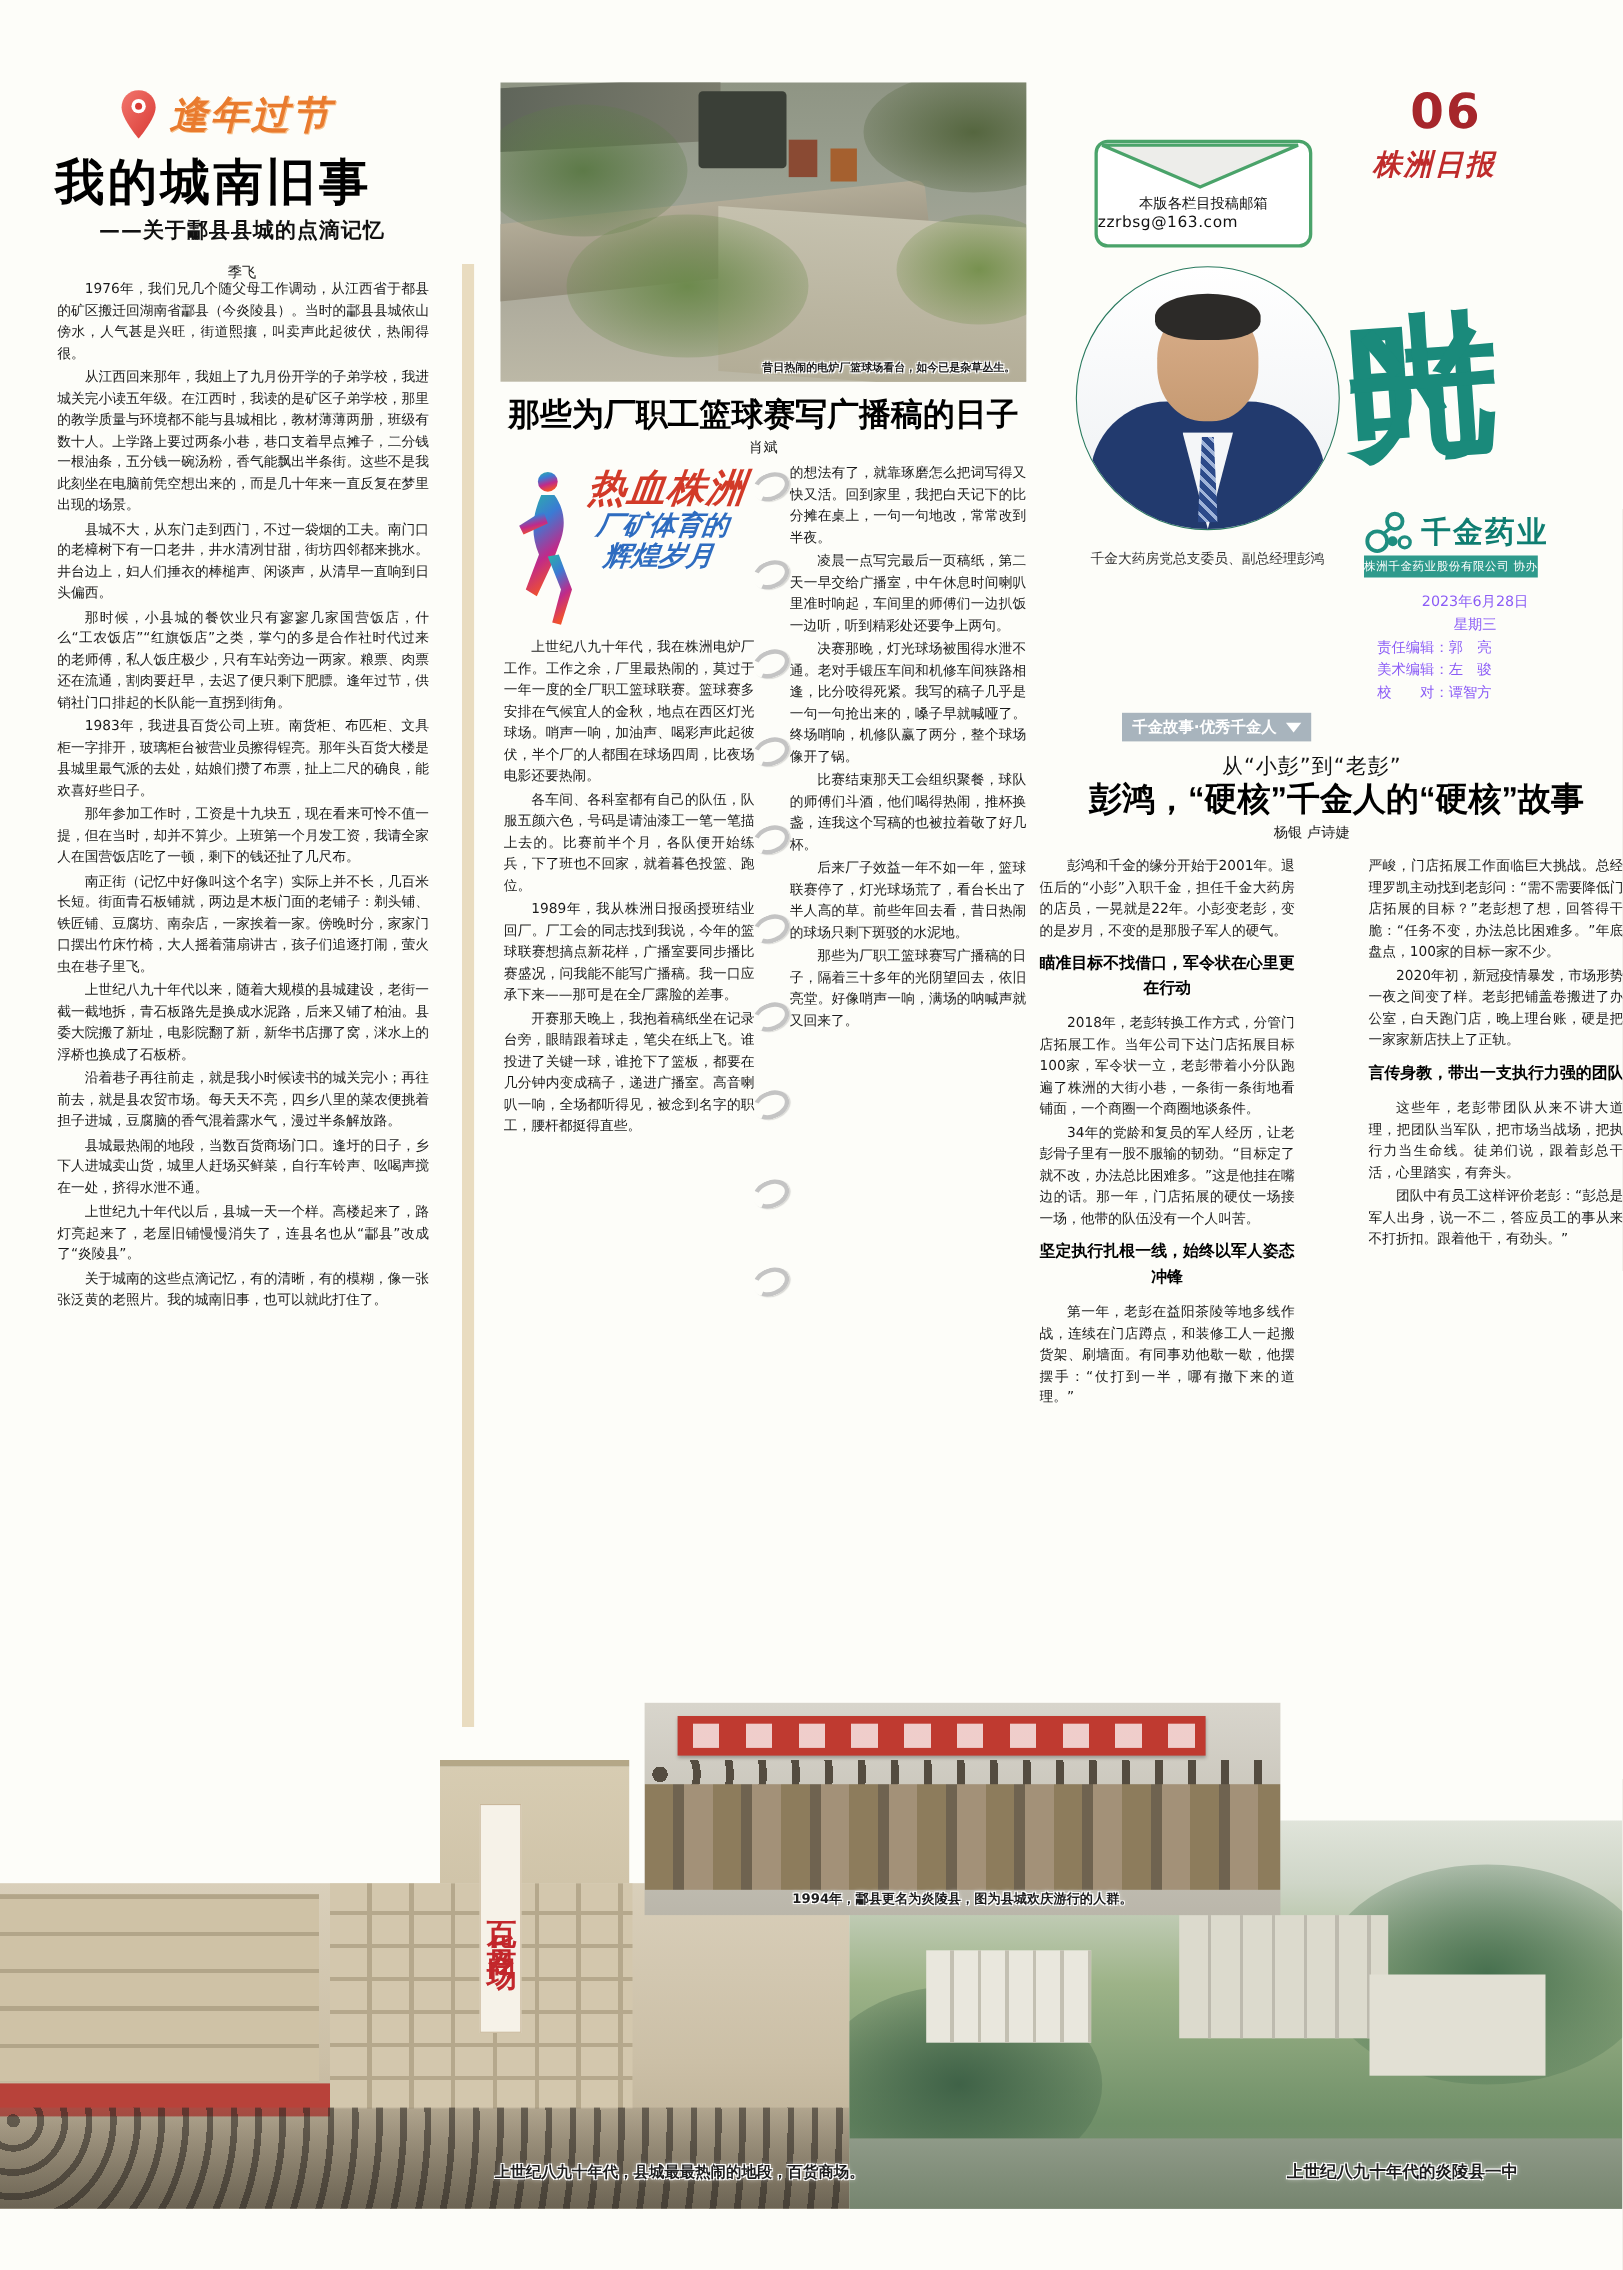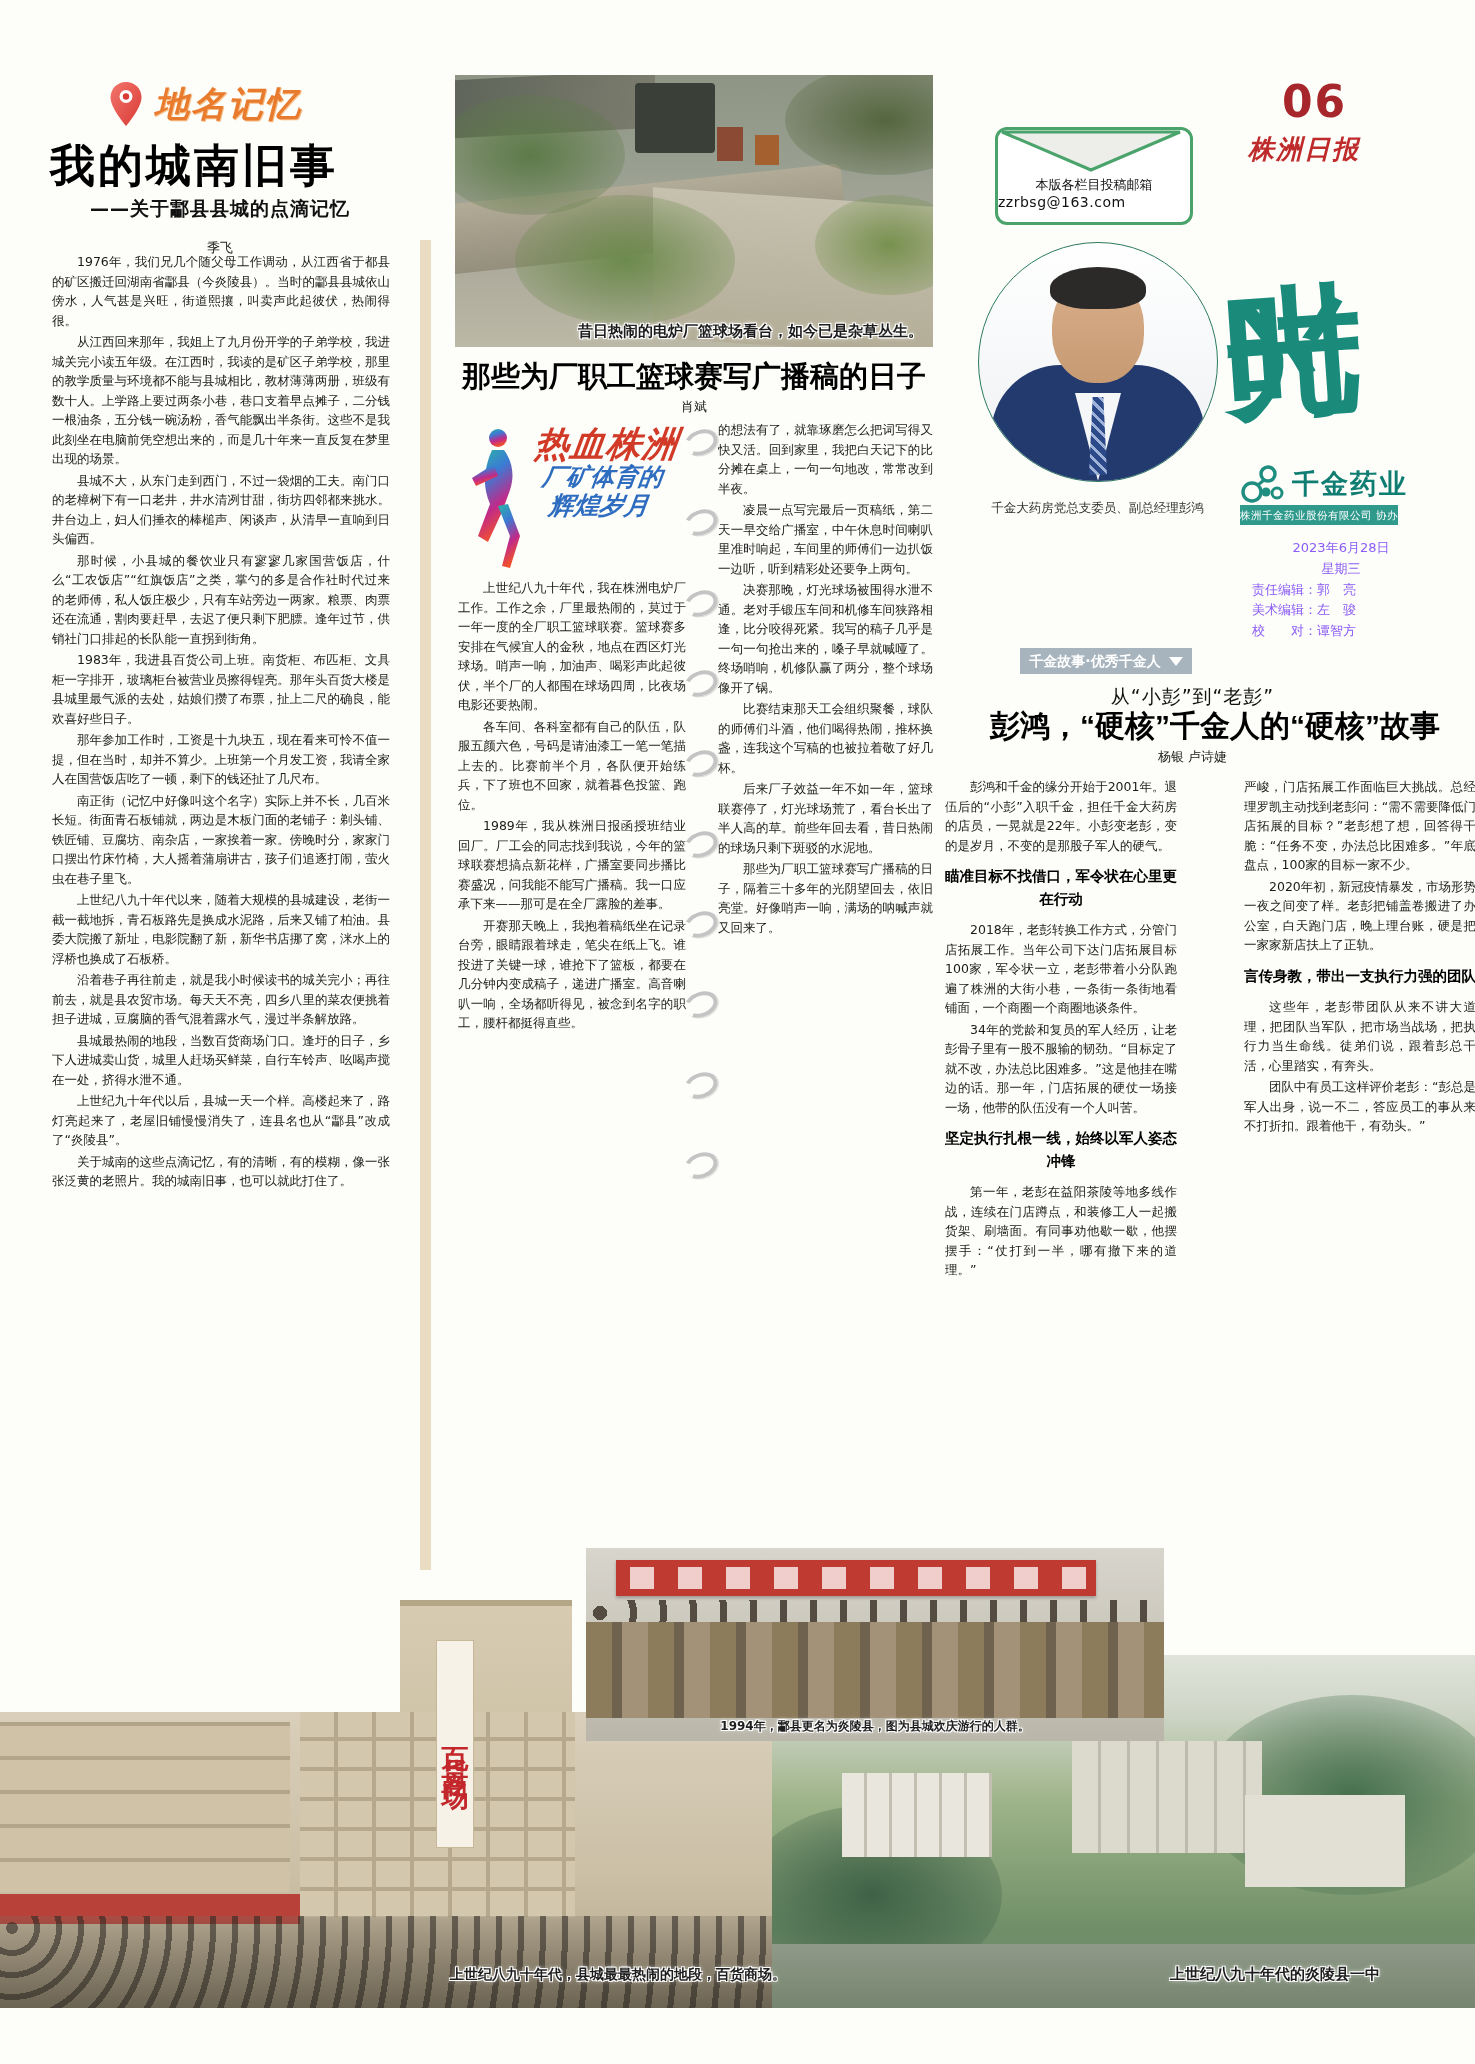--- a/index.html
+++ b/index.html
@@ -28,21 +28,21 @@
   .m-stool{left:300px;top:60px;width:24px;height:30px;background:#a5602f;}
   .m-wall{left:-30px;top:110px;width:420px;height:70px;background:linear-gradient(180deg,#b2ab97,#948e7c);transform:rotate(-6deg);border-radius:8px;}
   .m-step{right:0;bottom:0;width:280px;height:150px;background:linear-gradient(180deg,#c5c1ae,#b3ad97);transform:skewY(4deg);}
   .blob{border-radius:50%;}
   .g1{left:-20px;top:20px;width:190px;height:120px;background:radial-gradient(#5d7a48,rgba(93,122,72,0));}
   .g2{left:60px;top:120px;width:220px;height:130px;background:radial-gradient(#6d8a4d,rgba(109,138,77,0));}
   .g3{left:330px;top:-10px;width:200px;height:110px;background:radial-gradient(#55663f,rgba(85,102,63,0));}
   .g4{left:360px;top:120px;width:150px;height:100px;background:radial-gradient(#77914f,rgba(119,145,79,0));}
   .photocap{font-weight:bold;color:#1d1d1d;white-space:nowrap;
             text-shadow:-1px -1px 0 #fff,1px -1px 0 #fff,-1px 1px 0 #fff,1px 1px 0 #fff,0 0 5px #fff;}
-  .m-cap{right:10px;bottom:6px;font-size:15px;}
+  .m-cap{right:10px;bottom:6px;font-size:10px;}
   .m-title{left:455px;top:357px;width:478px;text-align:center;font-size:29px;font-weight:900;color:#000;
            font-family:"Liberation Sans",sans-serif;}
   .m-author{left:455px;top:398px;width:478px;text-align:center;font-size:13px;color:#222;}
   .badge{left:458px;top:420px;width:232px;height:150px;}
   .badge-txt{position:absolute;left:58px;top:6px;width:174px;transform:skewX(-7deg);text-align:center;}
   .badge-l1{font-size:35px;font-weight:900;font-style:italic;color:#d23a28;letter-spacing:1px;line-height:1.05;}
   .badge-l2{font-size:24px;font-weight:900;font-style:italic;color:#2e6cc0;line-height:1.2;}
   .badge-l3{font-size:25px;font-weight:900;font-style:italic;color:#2e6cc0;line-height:1.15;}
   .m-col1{left:458px;top:578px;width:228px;height:955px;overflow:hidden;}
   .m-col2{left:718px;top:420px;width:215px;height:1113px;overflow:hidden;}
@@ -138,21 +138,21 @@
       <defs>
           <linearGradient id="pg" x1="0" y1="0" x2="1" y2="1">
         <stop offset="0" stop-color="#f2766d"></stop>
             <stop offset="1" stop-color="#d93a35"></stop>
           </linearGradient>
         </defs>
       <path d="M18 2C9 2 2.5 9 2.5 17.5 C2.5 28 18 46 18 46 C18 46 33.5 28 33.5 17.5 C33.5 9 27 2 18 2 Z" fill="url(#pg)"></path>
       <circle cx="18" cy="16.5" r="6.5" fill="#fff"></circle>
       <circle cx="18" cy="16.5" r="3.2" fill="#d93a35"></circle>
     </svg>
-    <span class="brand-text">地名记忆</span>
+    <span class="brand-text">逢年过节</span>
   </div>
   <div class="abs l-title">我的城南旧事</div>
   <div class="abs l-sub">——关于酃县县城的点滴记忆</div>
   <div class="abs l-author">季飞</div>
   <div class="abs l-body bodytext">
     <p class="para">1976年，我们兄几个随父母工作调动，从江西省于都县的矿区搬迁回湖南省酃县（今炎陵县）。当时的酃县县城依山傍水，人气甚是兴旺，街道熙攘，叫卖声此起彼伏，热闹得很。</p>
     <p class="para">从江西回来那年，我姐上了九月份开学的子弟学校，我进城关完小读五年级。在江西时，我读的是矿区子弟学校，那里的教学质量与环境都不能与县城相比，教材薄薄两册，班级有数十人。上学路上要过两条小巷，巷口支着早点摊子，二分钱一根油条，五分钱一碗汤粉，香气能飘出半条街。这些不是我此刻坐在电脑前凭空想出来的，而是几十年来一直反复在梦里出现的场景。</p>
     <p class="para">县城不大，从东门走到西门，不过一袋烟的工夫。南门口的老樟树下有一口老井，井水清冽甘甜，街坊四邻都来挑水。井台边上，妇人们捶衣的棒槌声、闲谈声，从清早一直响到日头偏西。</p>
     <p class="para">那时候，小县城的餐饮业只有寥寥几家国营饭店，什么“工农饭店”“红旗饭店”之类，掌勺的多是合作社时代过来的老师傅，私人饭庄极少，只有车站旁边一两家。粮票、肉票还在流通，割肉要赶早，去迟了便只剩下肥膘。逢年过节，供销社门口排起的长队能一直拐到街角。</p>
     <p class="para">1983年，我进县百货公司上班。南货柜、布匹柜、文具柜一字排开，玻璃柜台被营业员擦得锃亮。那年头百货大楼是县城里最气派的去处，姑娘们攒了布票，扯上二尺的确良，能欢喜好些日子。</p>

